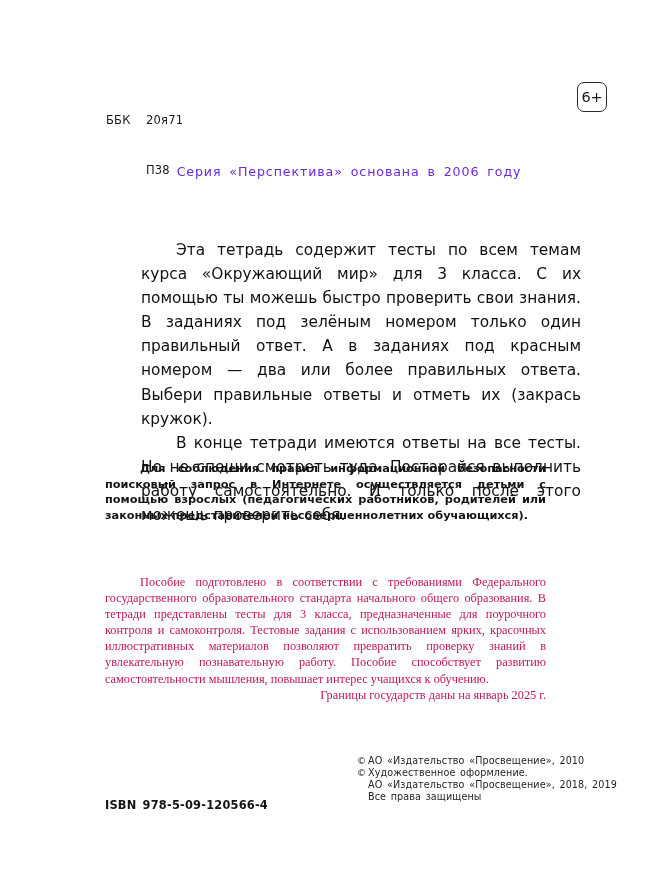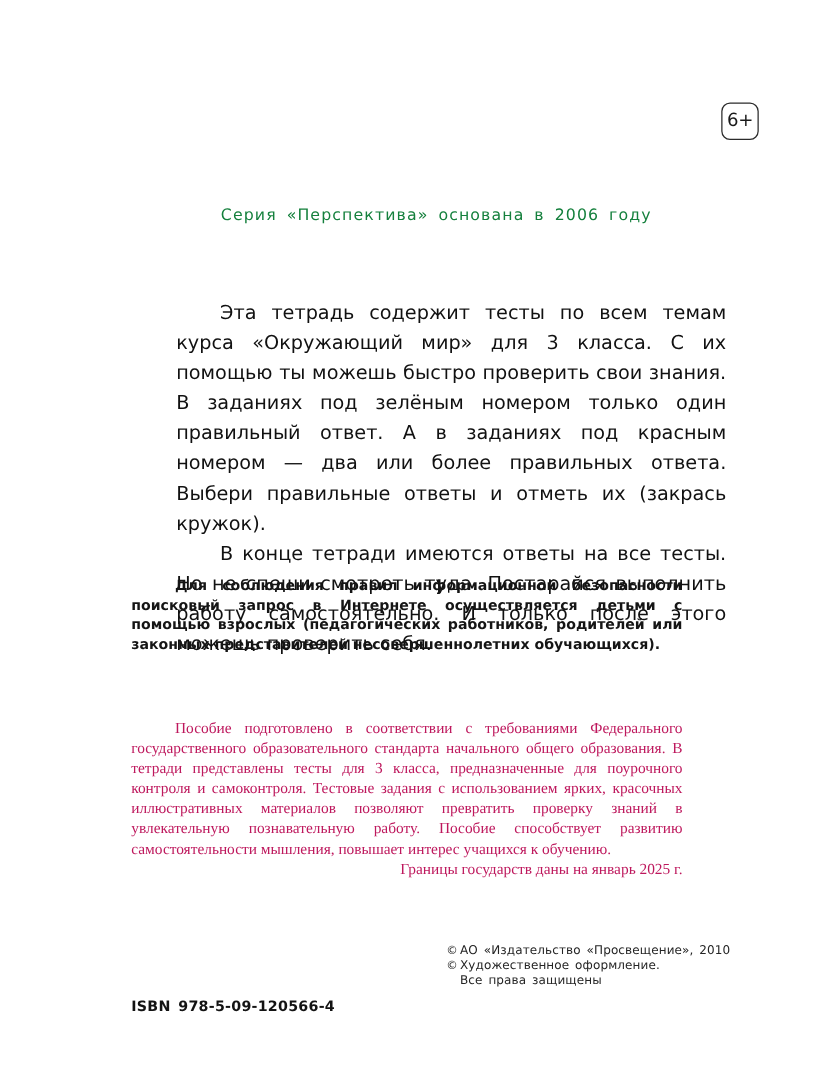--- a/index.html
+++ b/index.html
@@ -66,21 +66,21 @@
   
   .series-line {
     position: absolute;
     left: 0;
     right: 0;
     top: 164px;
     text-align: center;
     font-size: 12.6px;
     letter-spacing: 0.9px;
     word-spacing: 3px;
-    color: #15803d;
+    color: #6d28d9;
     padding-left: 48px;
   }
 
   
   .intro-block {
     position: absolute;
     left: 105px;
     top: 238px;
     width: 440px;
     font-size: 15.4px;
@@ -171,20 +171,22 @@
     display: inline-block;
     width: 11px;
   }
 </style>
 </head>
 <body>
 
 <div class="page">
 
   <div class="classification">
+    <span class="class-row"><span class="class-label">ББК</span><span>20я71</span></span>
+    <span class="class-row"><span class="class-label"></span><span>П38</span></span>
   </div>
 
   <div class="age-badge">
     <span>6+</span>
   </div>
 
   <div class="series-line">Серия  «Перспектива»  основана  в  2006  году</div>
 
   <div class="intro-block">
     <p>Эта тетрадь содержит тесты по всем темам курса «Окружающий мир» для 3 класса. С их помощью ты можешь быстро проверить свои знания. В заданиях под зелёным номером только один правильный ответ. А в заданиях под красным номером — два или более правильных ответа. Выбери правильные ответы и отметь их (закрась кружок).</p>
@@ -198,16 +200,17 @@
   <div class="annotation-block">
     <p>Пособие подготовлено в соответствии с требованиями Федерального государственного образовательного стандарта начального общего образования. В тетради представлены тесты для 3 класса, предназначенные для поурочного контроля и самоконтроля. Тестовые задания с использованием ярких, красочных иллюстративных материалов позволяют превратить проверку знаний в увлекательную познавательную работу. Пособие способствует развитию самостоятельности мышления, повышает интерес учащихся к обучению.</p>
     <p class="no-justify">Границы государств даны на январь 2025 г.</p>
   </div>
 
   <div class="isbn">ISBN  978-5-09-120566-4</div>
 
   <div class="copyright">
     <span class="cr-row"><span class="cr-mark">©</span><span>АО  «Издательство  «Просвещение»,  2010</span></span>
     <span class="cr-row"><span class="cr-mark">©</span><span>Художественное  оформление.</span></span>
+    <span class="cr-row"><span class="cr-indent"></span><span>АО  «Издательство  «Просвещение»,  2018,  2019</span></span>
     <span class="cr-row"><span class="cr-indent"></span><span>Все  права  защищены</span></span>
   </div>
 
 </div>
 
 </body></html>

